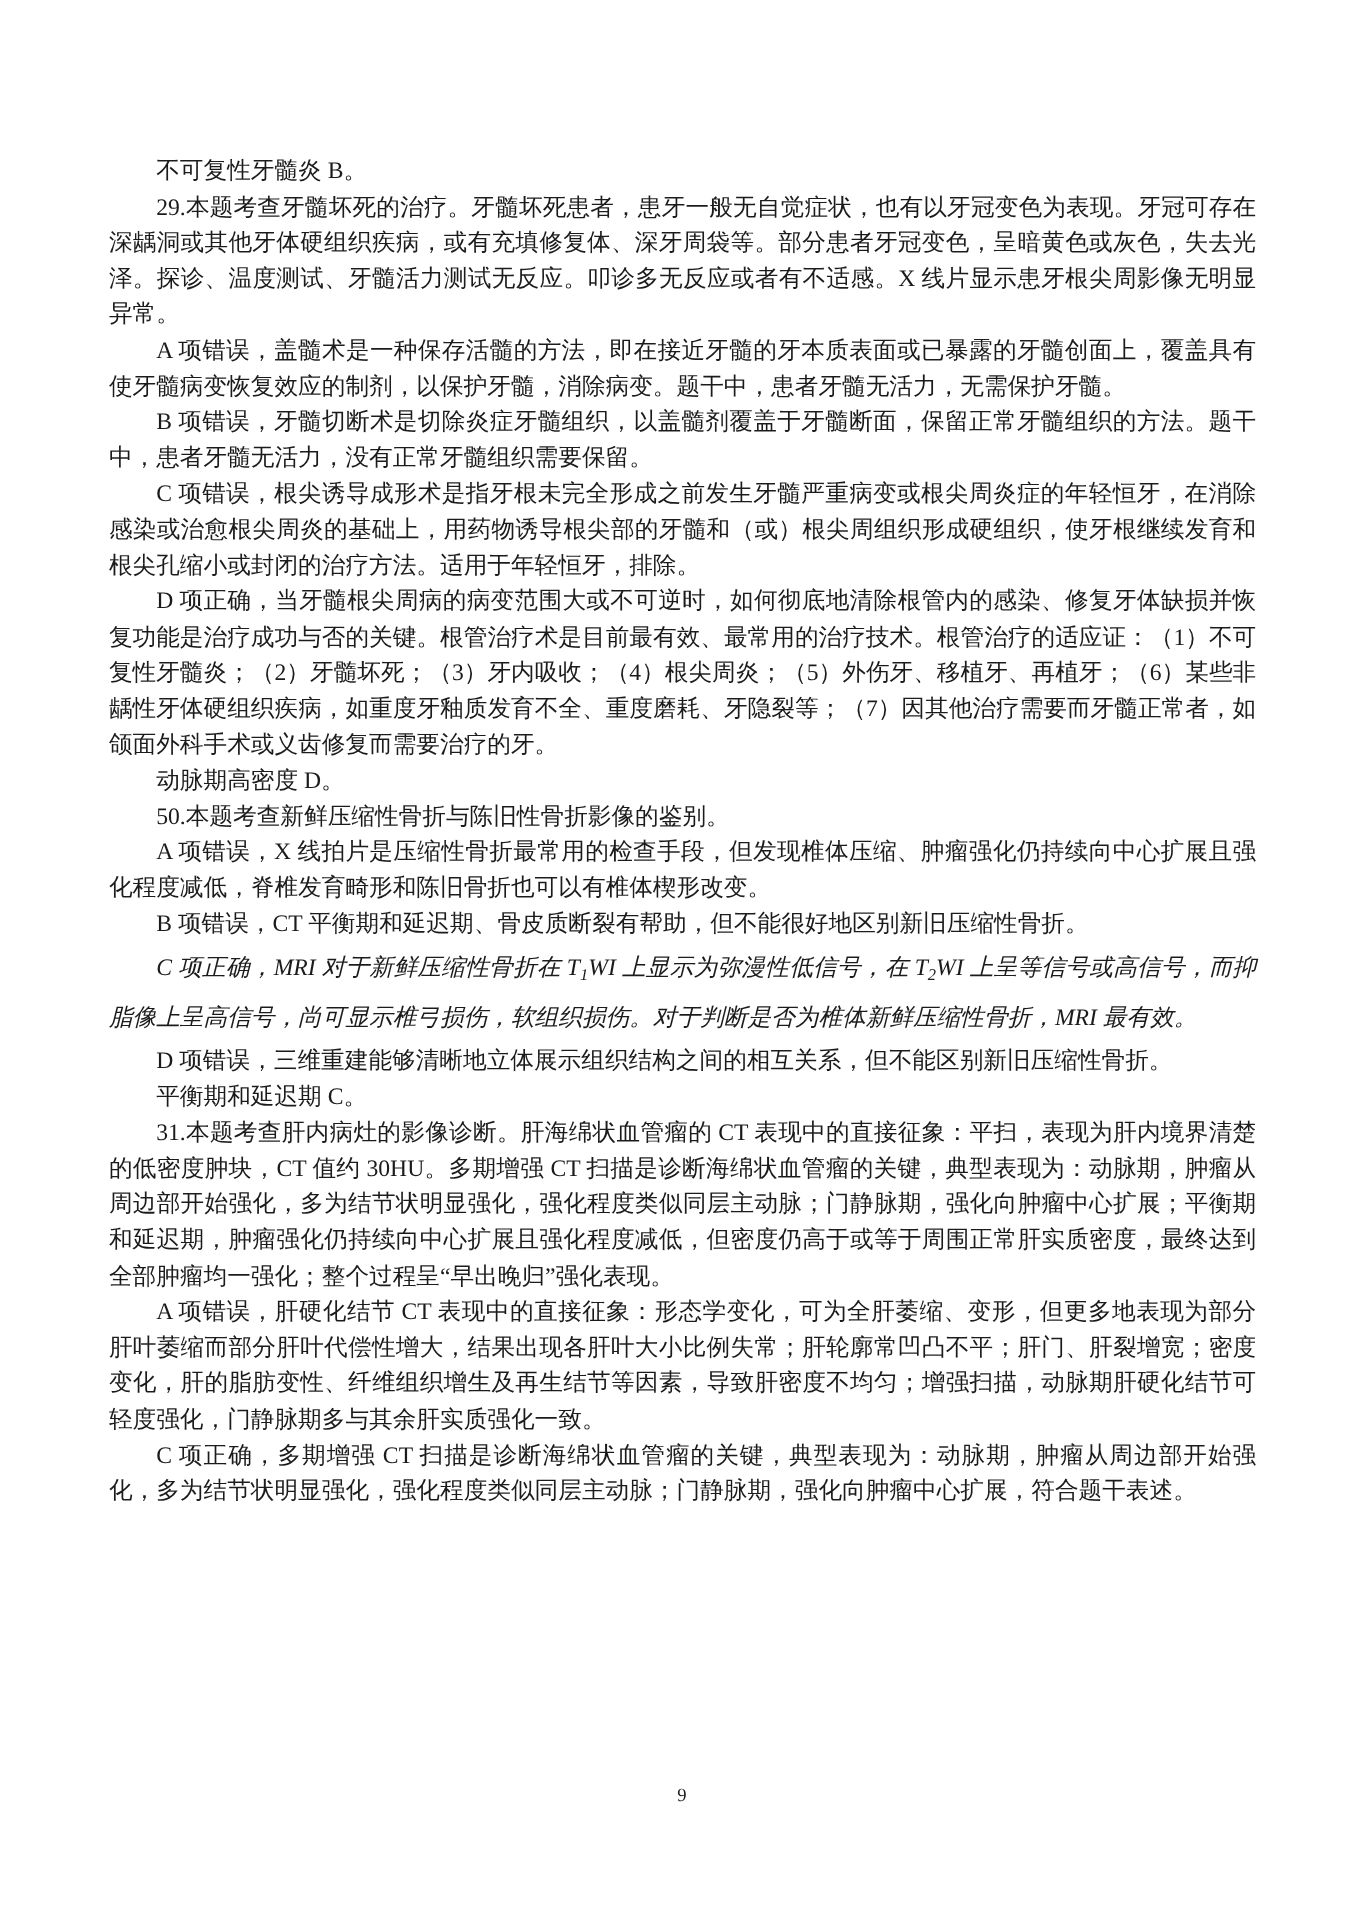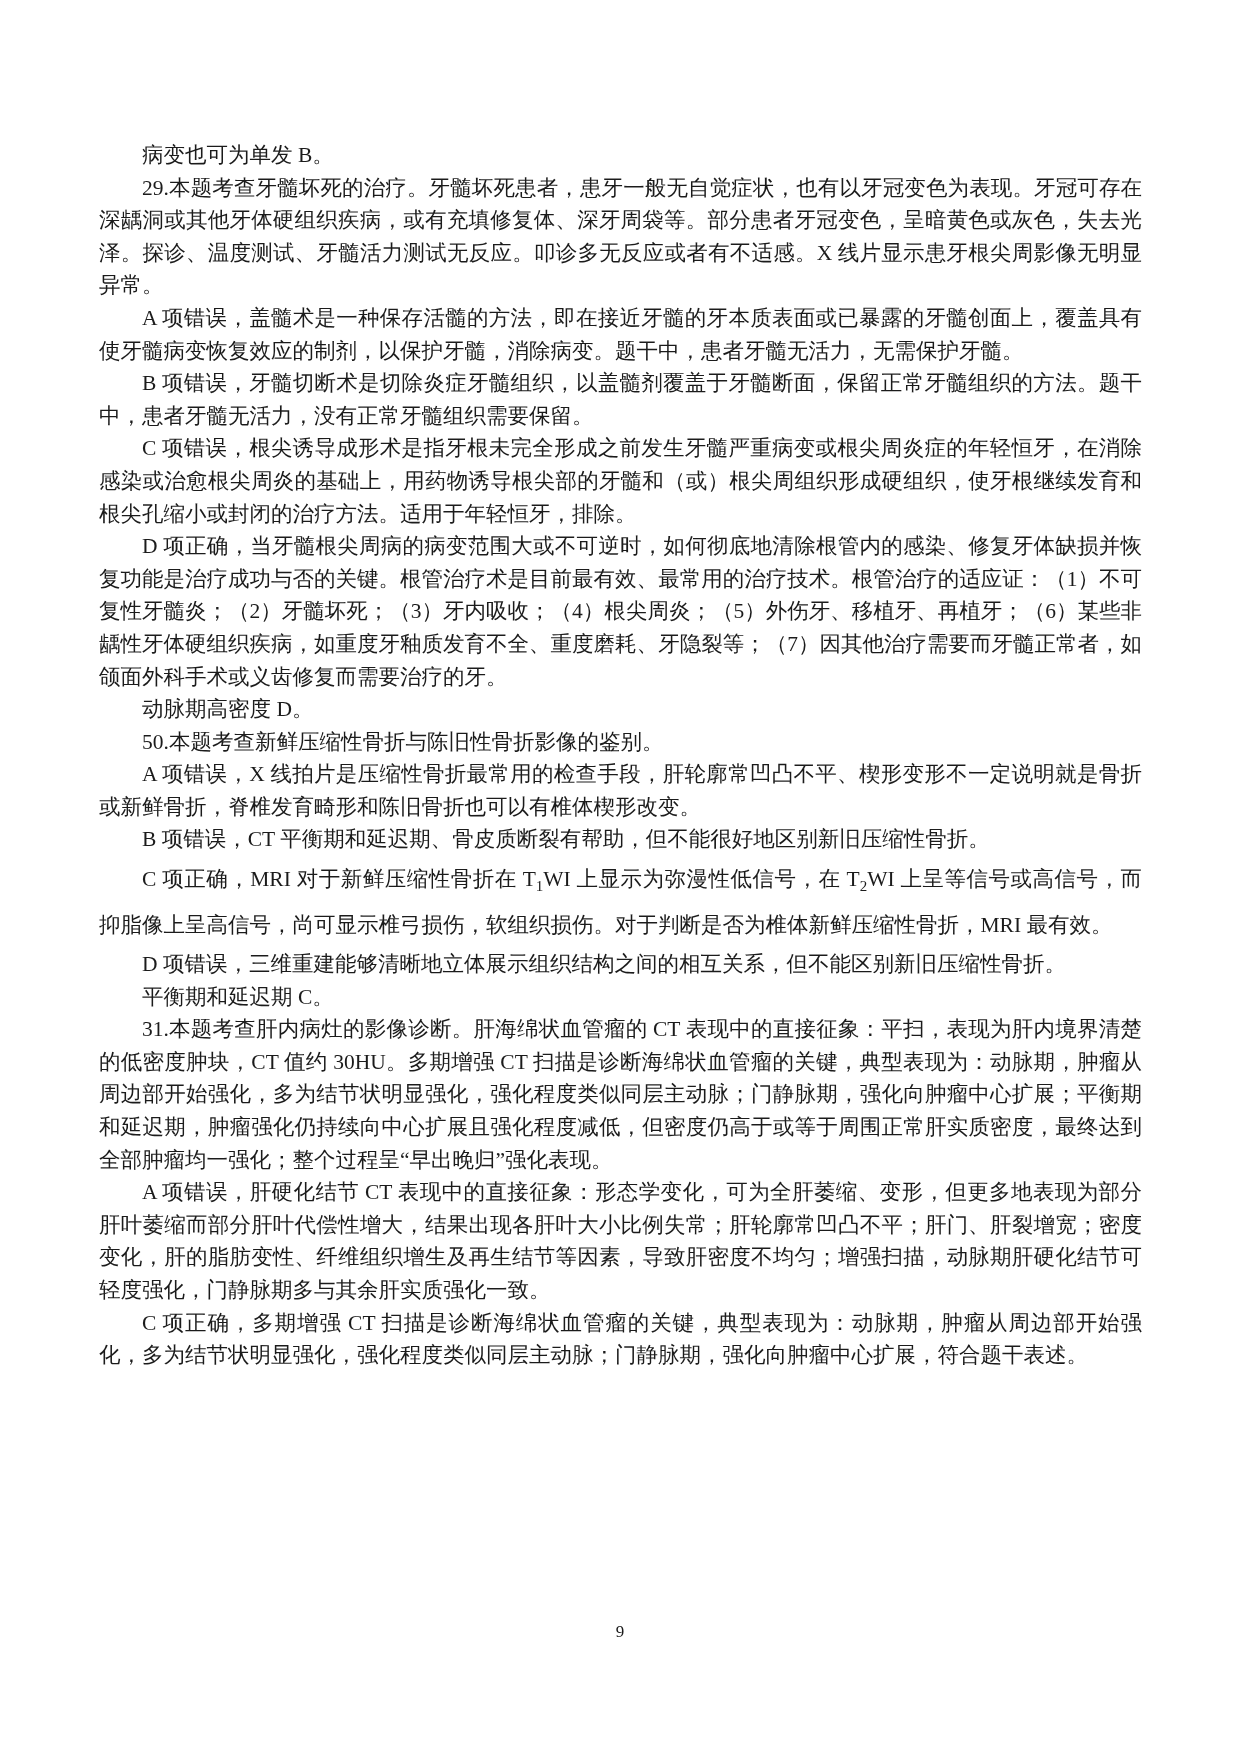--- a/index.html
+++ b/index.html
@@ -33,20 +33,21 @@
     margin: 0;
     padding: 0;
     font-size: 21.5px;
     line-height: 32.6px;
     text-align: justify;
     text-indent: 2em;
     word-break: break-all;
   }
   .doc-body p.p-tall {
     line-height: 46px;
+    font-style: italic;
   }
   .doc-body sub {
     font-size: 15px;
     line-height: 0;
     vertical-align: -5px;
   }
   .page-number {
     position: absolute;
     left: 0;
     top: 1622px;
@@ -55,29 +56,29 @@
     font-family: "Liberation Serif", "DejaVu Serif", serif;
     font-size: 17px;
     color: #1b1b1b;
   }
 </style>
 </head>
 <body>
 
 <div class="doc-page">
   <div class="doc-body">
-    <p>病变也可为单发 B。</p>
+    <p>不可复性牙髓炎 B。</p>
     <p>29.本题考查牙髓坏死的治疗。牙髓坏死患者，患牙一般无自觉症状，也有以牙冠变色为表现。牙冠可存在深龋洞或其他牙体硬组织疾病，或有充填修复体、深牙周袋等。部分患者牙冠变色，呈暗黄色或灰色，失去光泽。探诊、温度测试、牙髓活力测试无反应。叩诊多无反应或者有不适感。X 线片显示患牙根尖周影像无明显异常。</p>
     <p>A 项错误，盖髓术是一种保存活髓的方法，即在接近牙髓的牙本质表面或已暴露的牙髓创面上，覆盖具有使牙髓病变恢复效应的制剂，以保护牙髓，消除病变。题干中，患者牙髓无活力，无需保护牙髓。</p>
     <p>B 项错误，牙髓切断术是切除炎症牙髓组织，以盖髓剂覆盖于牙髓断面，保留正常牙髓组织的方法。题干中，患者牙髓无活力，没有正常牙髓组织需要保留。</p>
     <p>C 项错误，根尖诱导成形术是指牙根未完全形成之前发生牙髓严重病变或根尖周炎症的年轻恒牙，在消除感染或治愈根尖周炎的基础上，用药物诱导根尖部的牙髓和（或）根尖周组织形成硬组织，使牙根继续发育和根尖孔缩小或封闭的治疗方法。适用于年轻恒牙，排除。</p>
     <p>D 项正确，当牙髓根尖周病的病变范围大或不可逆时，如何彻底地清除根管内的感染、修复牙体缺损并恢复功能是治疗成功与否的关键。根管治疗术是目前最有效、最常用的治疗技术。根管治疗的适应证：（1）不可复性牙髓炎；（2）牙髓坏死；（3）牙内吸收；（4）根尖周炎；（5）外伤牙、移植牙、再植牙；（6）某些非龋性牙体硬组织疾病，如重度牙釉质发育不全、重度磨耗、牙隐裂等；（7）因其他治疗需要而牙髓正常者，如颌面外科手术或义齿修复而需要治疗的牙。</p>
     <p>动脉期高密度 D。</p>
     <p>50.本题考查新鲜压缩性骨折与陈旧性骨折影像的鉴别。</p>
-    <p>A 项错误，X 线拍片是压缩性骨折最常用的检查手段，肝轮廓常凹凸不平、楔形变形不一定说明就是骨折或新鲜骨折，脊椎发育畸形和陈旧骨折也可以有椎体楔形改变。</p>
+    <p>A 项错误，X 线拍片是压缩性骨折最常用的检查手段，但发现椎体压缩、肿瘤强化仍持续向中心扩展且强化程度减低，脊椎发育畸形和陈旧骨折也可以有椎体楔形改变。</p>
     <p>B 项错误，CT 平衡期和延迟期、骨皮质断裂有帮助，但不能很好地区别新旧压缩性骨折。</p>
     <p class="p-tall"><span>C 项正确，MRI 对于新鲜压缩性骨折在 T</span><sub>1</sub><span>WI 上显示为弥漫性低信号，在 T</span><sub>2</sub><span>WI 上呈等信号或高信号，而抑脂像上呈高信号，尚可显示椎弓损伤，软组织损伤。对于判断是否为椎体新鲜压缩性骨折，MRI 最有效。</span></p>
     <p>D 项错误，三维重建能够清晰地立体展示组织结构之间的相互关系，但不能区别新旧压缩性骨折。</p>
     <p>平衡期和延迟期 C。</p>
     <p>31.本题考查肝内病灶的影像诊断。肝海绵状血管瘤的 CT 表现中的直接征象：平扫，表现为肝内境界清楚的低密度肿块，CT 值约 30HU。多期增强 CT 扫描是诊断海绵状血管瘤的关键，典型表现为：动脉期，肿瘤从周边部开始强化，多为结节状明显强化，强化程度类似同层主动脉；门静脉期，强化向肿瘤中心扩展；平衡期和延迟期，肿瘤强化仍持续向中心扩展且强化程度减低，但密度仍高于或等于周围正常肝实质密度，最终达到全部肿瘤均一强化；整个过程呈“早出晚归”强化表现。</p>
     <p>A 项错误，肝硬化结节 CT 表现中的直接征象：形态学变化，可为全肝萎缩、变形，但更多地表现为部分肝叶萎缩而部分肝叶代偿性增大，结果出现各肝叶大小比例失常；肝轮廓常凹凸不平；肝门、肝裂增宽；密度变化，肝的脂肪变性、纤维组织增生及再生结节等因素，导致肝密度不均匀；增强扫描，动脉期肝硬化结节可轻度强化，门静脉期多与其余肝实质强化一致。</p>
     <p>C 项正确，多期增强 CT 扫描是诊断海绵状血管瘤的关键，典型表现为：动脉期，肿瘤从周边部开始强化，多为结节状明显强化，强化程度类似同层主动脉；门静脉期，强化向肿瘤中心扩展，符合题干表述。</p>
   </div>
   <div class="page-number">9</div>
 </div>

